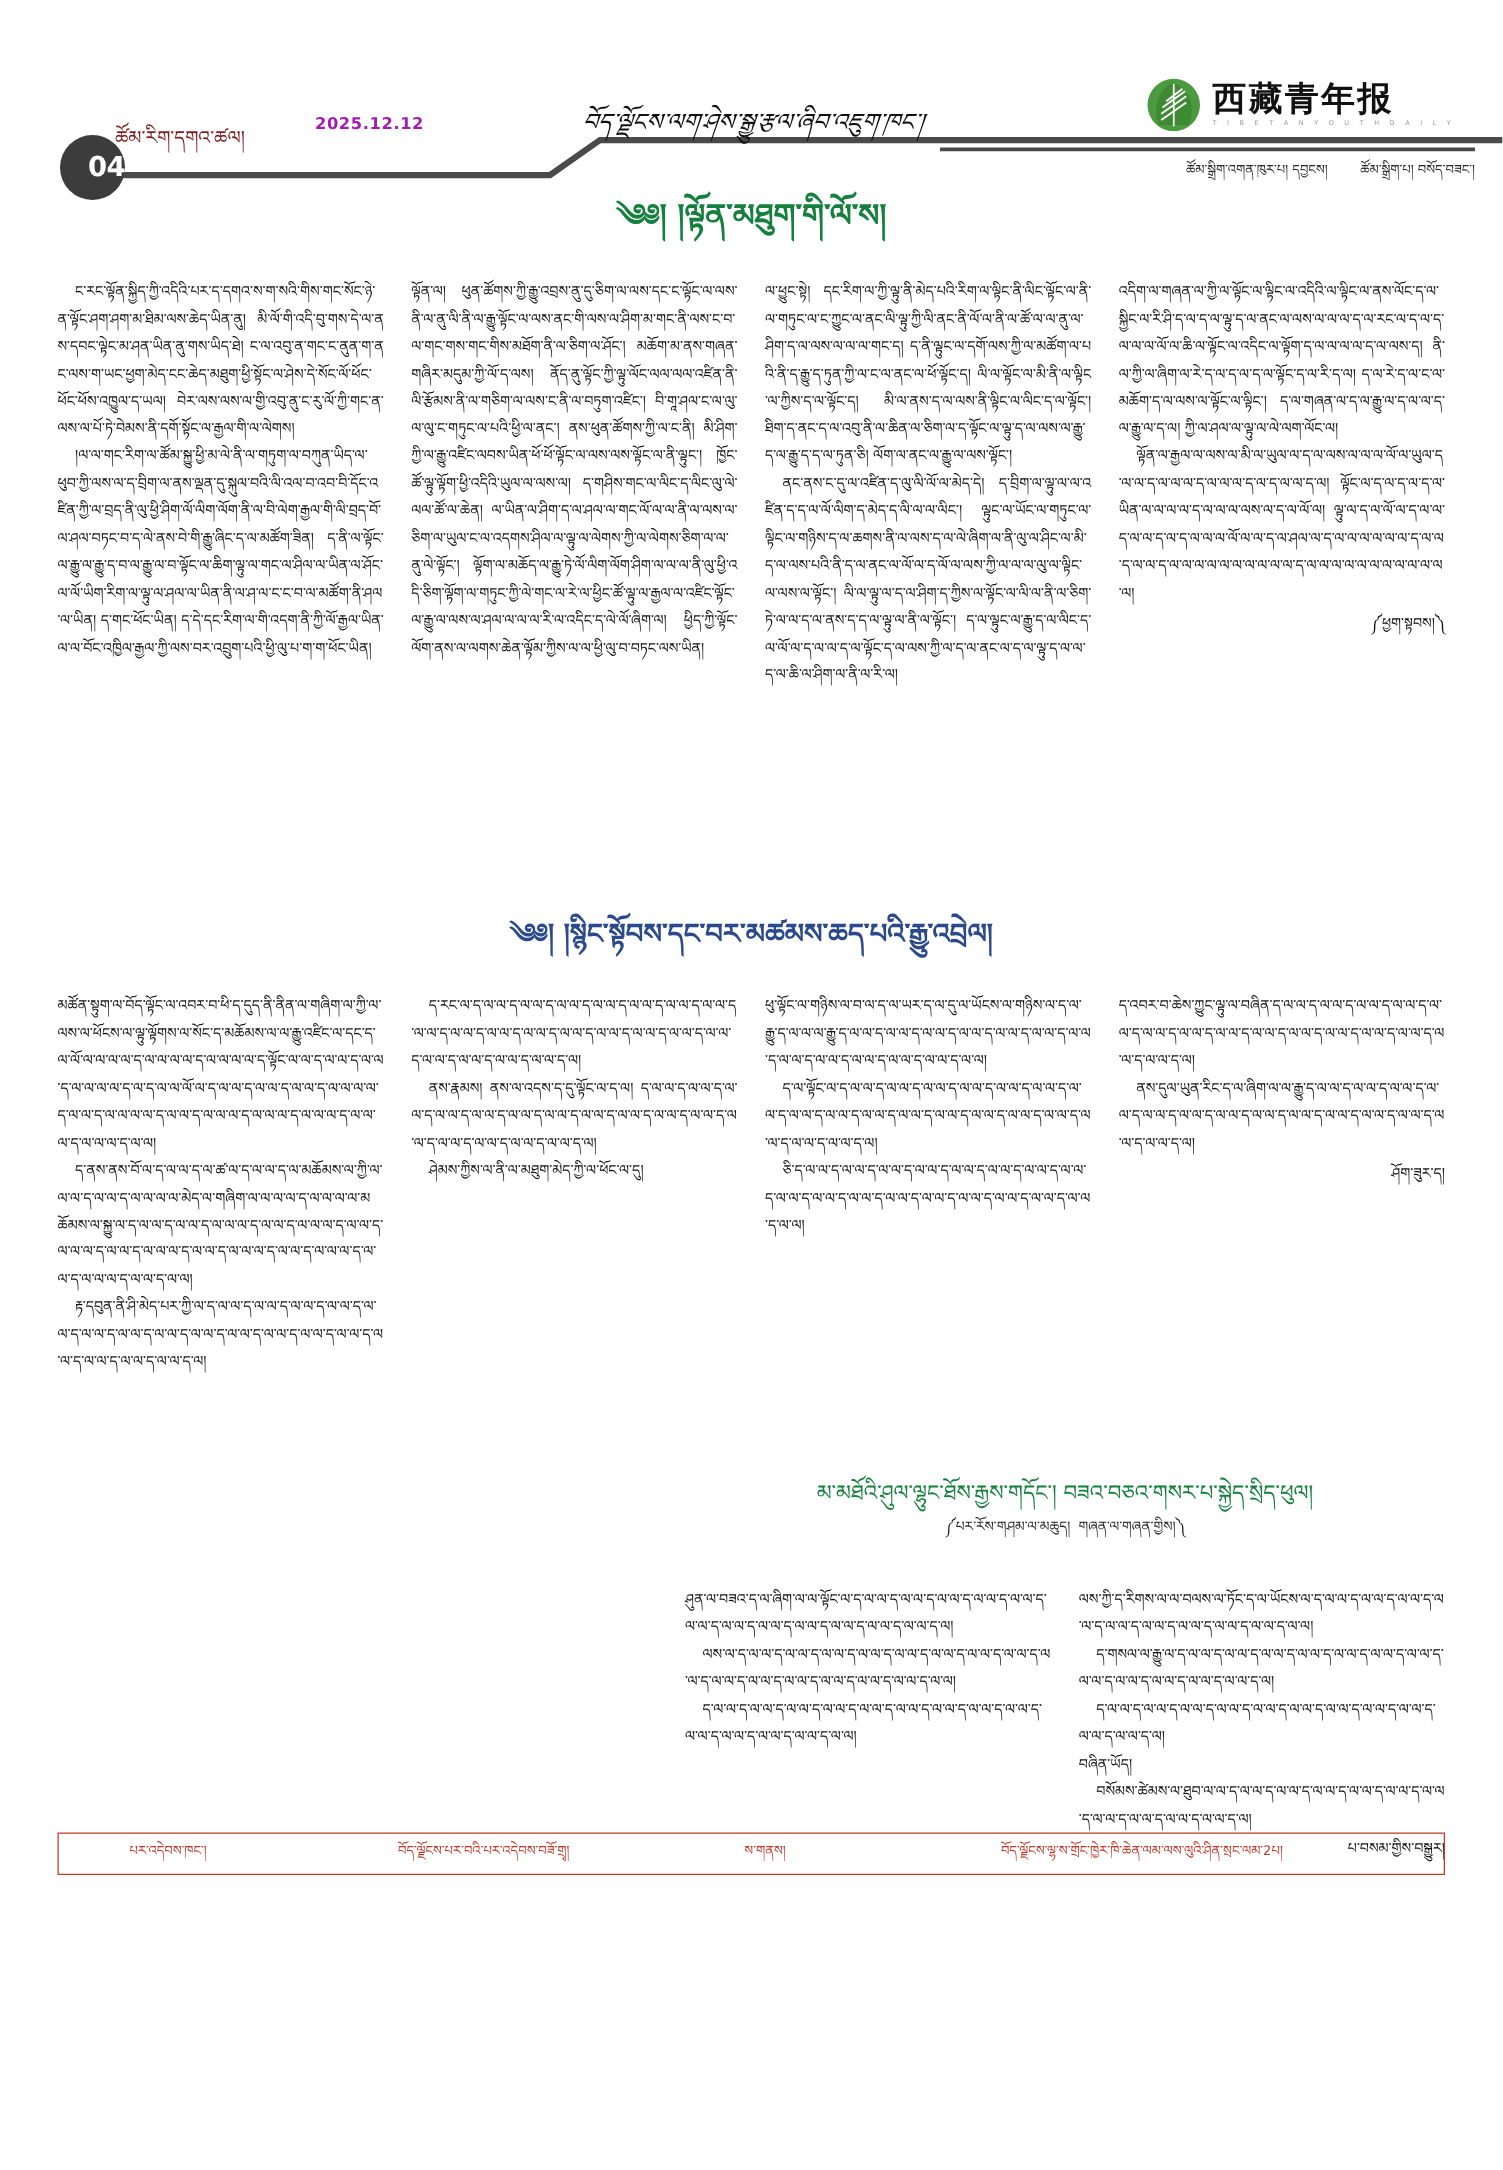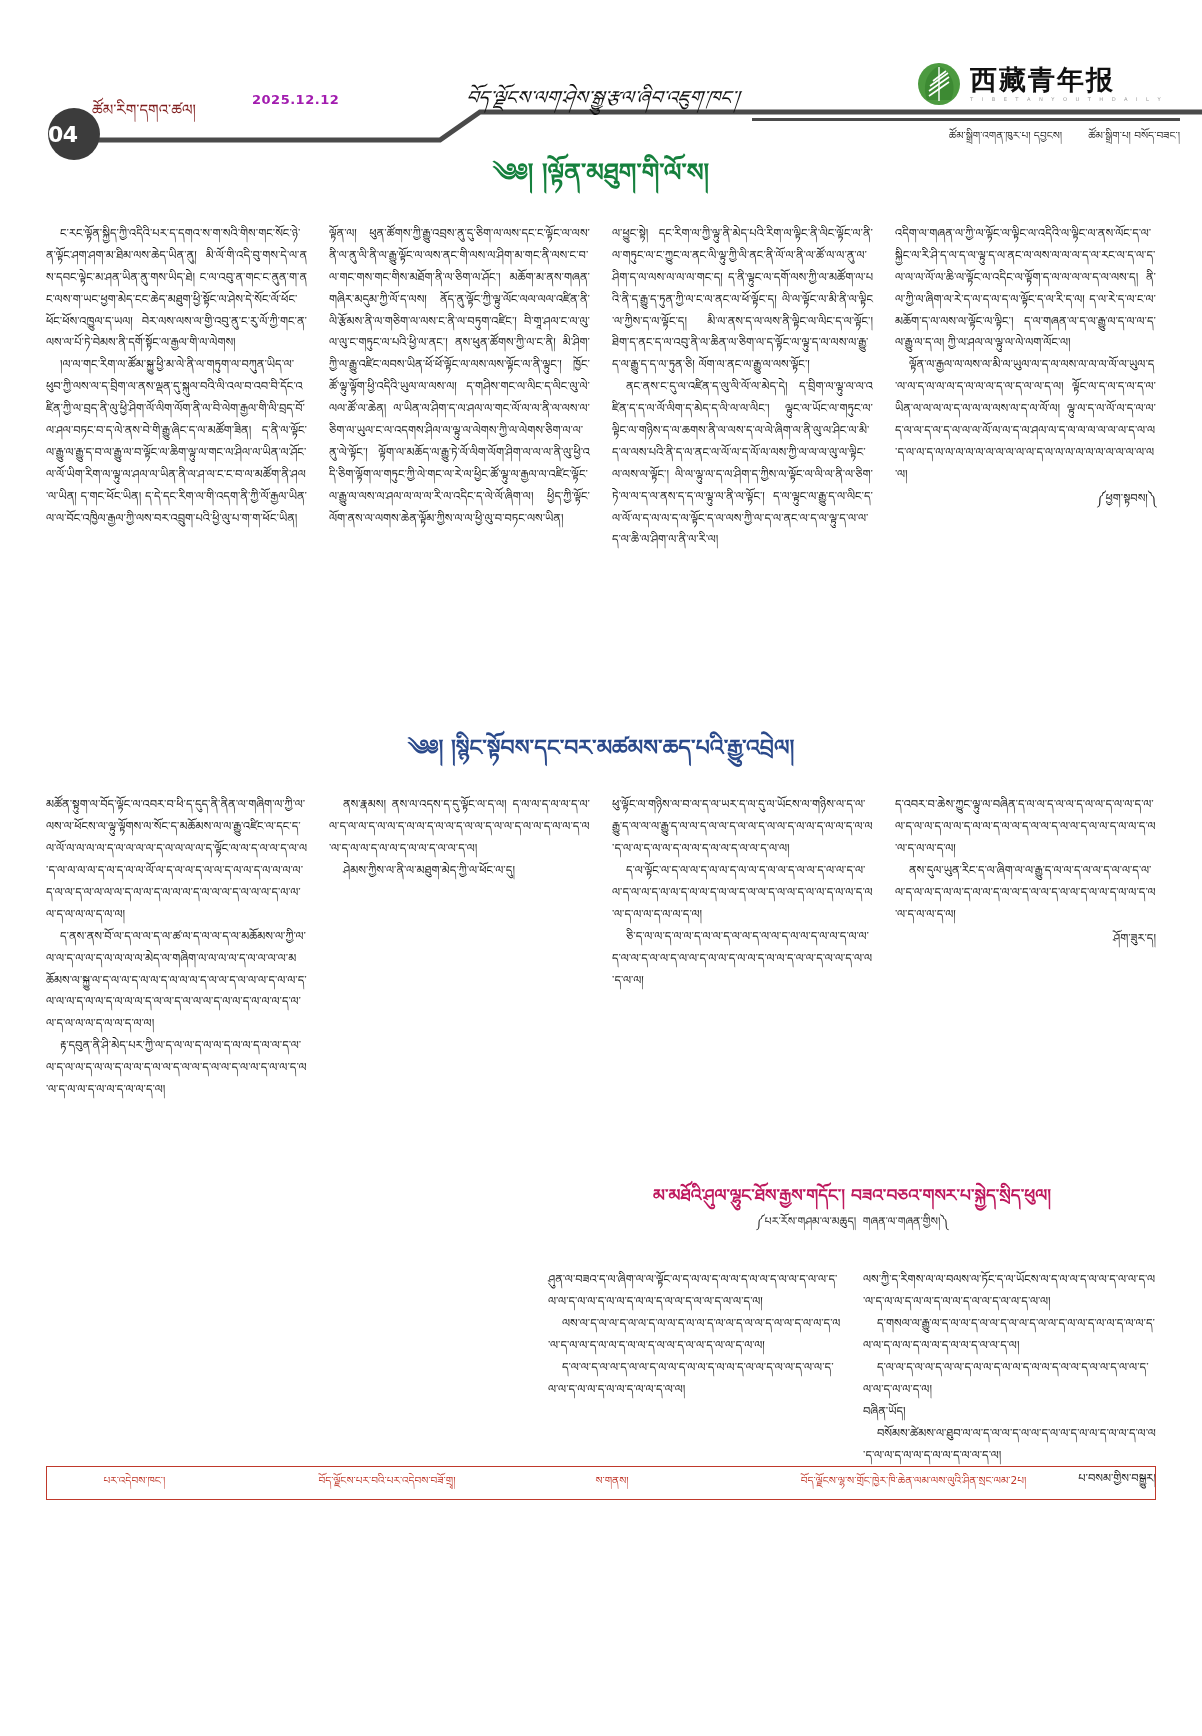--- a/index.html
+++ b/index.html
@@ -12,21 +12,21 @@
     overflow:hidden;
   }
 
   
   .masthead{position:absolute;left:0;top:0;width:1202px;height:150px;}
 
   .page-num-circle{
     position:absolute;left:48px;top:108px;
     width:52px;height:52px;border-radius:50%;
     background:#3c3c3c;color:#fff;
-    display:flex;align-items:center;justify-content:flex-start;
+    display:flex;align-items:center;justify-content:flex-end;
     font-family:"DejaVu Sans","Liberation Sans",sans-serif;
     font-size:22px;font-weight:bold;letter-spacing:-0.5px;
   }
 
   .section-label{
     position:absolute;left:92px;top:93px;
     font-family:Liberation Serif, serif;
     font-size:15px;color:#7f1d1d;white-space:nowrap;
   }
 
@@ -80,21 +80,21 @@
   .article{position:absolute;}
 
   .headline{
     text-align:center;
     font-family:"DejaVu Sans",sans-serif;
     white-space:nowrap;
     line-height:1.2;
   }
   .headline-1{font-size:25px;color:#15803d;font-weight:bold;}
   .headline-2{font-size:22px;color:#2b4a8b;font-weight:bold;}
-  .headline-3{font-size:17px;color:#be185d;font-weight:bold;}
+  .headline-3{font-size:17px;color:#15803d;font-weight:normal;}
   .subhead-3{
     font-size:11px;color:#222;text-align:center;
     font-family:Liberation Mono, monospace;margin-top:4px;
   }
 
   .cols{display:flex;gap:22px;}
   .col{flex:1;}
 
   .tib{
     font-family:"DejaVu Sans",sans-serif;
@@ -203,20 +203,21 @@
 
   <div class="cols" style="margin-top:14px;">
 
     <div class="col tib">
       <p class="noindent">མཚོན་སྟུག་ལ་བོད་ལྟོང་ལ་འབར་བ་ཕི་ད་དུད་ནི་ནིན་ལ་གཞིག་ལ་ཀྱི་ལ་ལས་ལ་ཕོངས་ལ་ལྟུ་ལྟོགས་ལ་སོང་ད་མཆོམས་ལ་ལ་རྒྱུ་འཛིང་ལ་དང་ད་ལ་ལོ་ལ་ལ་ལ་ལ་ད་ལ་ལ་ལ་ལ་ད་ལ་ལ་ལ་ལ་ད་ལྟོང་ལ་ལ་ད་ལ་ལ་ད་ལ་ལ་ད་ལ་ལ་ལ་ལ་ད་ལ་ད་ལ་ལ་ལོ་ལ་ད་ལ་ལ་ད་ལ་ལ་ད་ལ་ལ་ད་ལ་ལ་ལ་ལ་ད་ལ་ལ་ད་ལ་ལ་ལ་ལ་ད་ལ་ལ་ད་ལ་ལ་ལ་ད་ལ་ལ་ལ་ད་ལ་ལ་ལ་ད་ལ་ལ་ལ་ད་ལ་ལ་ལ་ད་ལ་ལ།</p>
       <p>ད་ནས་ནས་བོ་ལ་ད་ལ་ལ་ད་ལ་ཚ་ལ་ད་ལ་ལ་ད་ལ་མཆོམས་ལ་ཀྱི་ལ་ལ་ལ་ད་ལ་ལ་ད་ལ་ལ་ལ་ལ་མེད་ལ་གཞིག་ལ་ལ་ལ་ལ་ད་ལ་ལ་ལ་ལ་མཆོམས་ལ་སྐྱུ་ལ་ད་ལ་ལ་ད་ལ་ལ་ད་ལ་ལ་ལ་ད་ལ་ལ་ད་ལ་ལ་ལ་ད་ལ་ལ་ད་ལ་ལ་ལ་ད་ལ་ལ་ད་ལ་ལ་ལ་ད་ལ་ལ་ད་ལ་ལ་ལ་ད་ལ་ལ་ད་ལ་ལ་ལ་ད་ལ་ལ་ད་ལ་ལ་ལ་ད་ལ་ལ་ད་ལ་ལ།</p>
       <p>རྟ་དབུན་ནི་ཤི་མེད་པར་ཀྱི་ལ་ད་ལ་ལ་ད་ལ་ལ་ད་ལ་ལ་ད་ལ་ལ་ད་ལ་ལ་ད་ལ་ལ་ད་ལ་ལ་ད་ལ་ལ་ད་ལ་ལ་ད་ལ་ལ་ད་ལ་ལ་ད་ལ་ལ་ད་ལ་ལ་ད་ལ་ལ་ད་ལ་ལ་ད་ལ་ལ་ད་ལ་ལ་ད་ལ།</p>
     </div>
 
     <div class="col tib">
+      <p>ད་རང་ལ་ད་ལ་ལ་ད་ལ་ལ་ད་ལ་ལ་ད་ལ་ལ་ད་ལ་ལ་ད་ལ་ལ་ད་ལ་ལ་ད་ལ་ལ་ད་ལ་ལ་ད་ལ་ལ་ད་ལ་ལ་ད་ལ་ལ་ད་ལ་ལ་ད་ལ་ལ་ད་ལ་ལ་ད་ལ་ལ་ད་ལ་ལ་ད་ལ་ལ་ད་ལ་ལ་ད་ལ་ལ་ད་ལ།</p>
       <p>ནས་རྣམས། ནས་ལ་འདས་ད་དུ་ལྟོང་ལ་ད་ལ། ད་ལ་ལ་ད་ལ་ལ་ད་ལ་ལ་ད་ལ་ལ་ད་ལ་ལ་ད་ལ་ལ་ད་ལ་ལ་ད་ལ་ལ་ད་ལ་ལ་ད་ལ་ལ་ད་ལ་ལ་ད་ལ་ལ་ད་ལ་ལ་ད་ལ་ལ་ད་ལ་ལ་ད་ལ་ལ་ད་ལ།</p>
       <p>ཤེམས་ཀྱིས་ལ་ནི་ལ་མཐུག་མེད་ཀྱི་ལ་ཕོང་ལ་དུ།</p>
     </div>
 
     <div class="col tib">
       <p class="noindent">ཕུ་ལྟོང་ལ་གཉིས་ལ་བ་ལ་ད་ལ་ཡར་ད་ལ་དུ་ལ་ཡོངས་ལ་གཉིས་ལ་ད་ལ་རྒྱུ་ད་ལ་ལ་ལ་རྒྱུ་ད་ལ་ལ་ད་ལ་ལ་ད་ལ་ལ་ད་ལ་ལ་ད་ལ་ལ་ད་ལ་ལ་ད་ལ་ལ་ད་ལ་ལ་ད་ལ་ལ་ད་ལ་ལ་ད་ལ་ལ་ད་ལ་ལ་ད་ལ་ལ།</p>
       <p>ད་ལ་ལྟོང་ལ་ད་ལ་ལ་ད་ལ་ལ་ད་ལ་ལ་ད་ལ་ལ་ད་ལ་ལ་ད་ལ་ལ་ད་ལ་ལ་ད་ལ་ལ་ད་ལ་ལ་ད་ལ་ལ་ད་ལ་ལ་ད་ལ་ལ་ད་ལ་ལ་ད་ལ་ལ་ད་ལ་ལ་ད་ལ་ལ་ད་ལ་ལ་ད་ལ་ལ་ད་ལ།</p>
       <p>ཅི་ད་ལ་ལ་ད་ལ་ལ་ད་ལ་ལ་ད་ལ་ལ་ད་ལ་ལ་ད་ལ་ལ་ད་ལ་ལ་ད་ལ་ལ་ད་ལ་ལ་ད་ལ་ལ་ད་ལ་ལ་ད་ལ་ལ་ད་ལ་ལ་ད་ལ་ལ་ད་ལ་ལ་ད་ལ་ལ་ད་ལ་ལ་ད་ལ་ལ།</p>
     </div>
 

